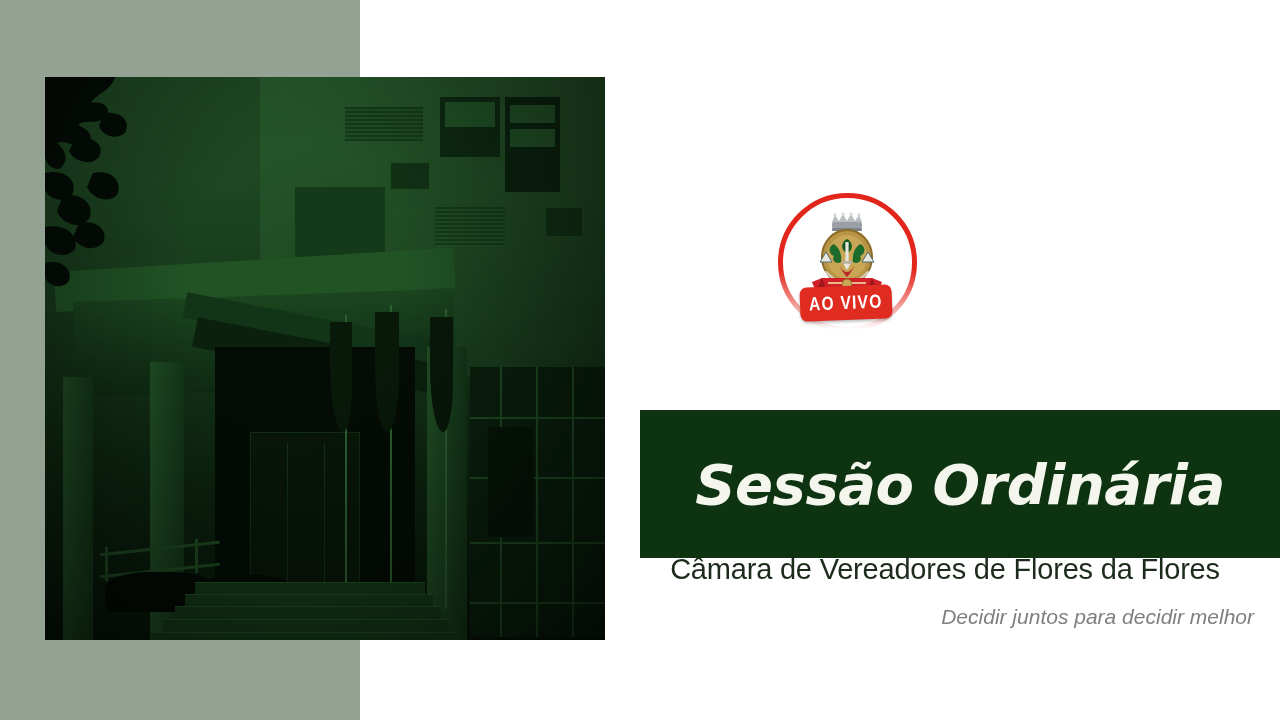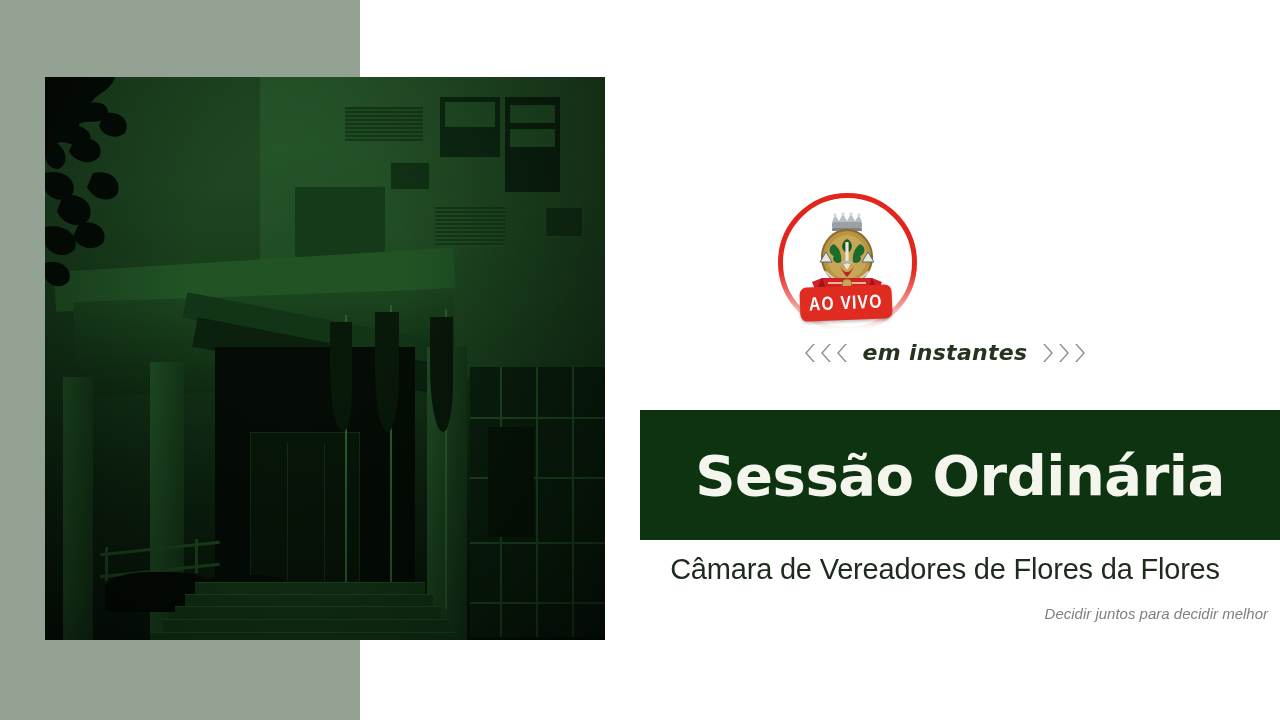--- a/index.html
+++ b/index.html
@@ -190,23 +190,23 @@
     font-style:italic;
     font-weight:bold;
     font-size:22px;
     color:#26331f;
     letter-spacing:.3px;
   }
 
   .title-band{
     position:absolute;
     left:30px; top:410px;
-    width:640px; height:130px;
+    width:640px; height:148px;
     background:#0d3311;
-    display:flex; align-items:center; justify-content:center;
+    display:flex; align-items:center; justify-content:center;font-style:italic;
   }
   .title-band h1{
     color:#f4f6ee;
     font-family:"DejaVu Sans", sans-serif;
     font-size:56px;
     font-weight:bold;
     letter-spacing:-0.5px;
     white-space:nowrap;
   }
 
@@ -217,24 +217,24 @@
     font-family:"Liberation Sans Narrow","Liberation Sans", sans-serif;
     font-size:29px;
     color:#1d2b1c;
     white-space:nowrap;
     letter-spacing:-.2px;
   }
   .slogan{
     position:absolute;
     left:0; top:605px; width:670px;
     text-align:right;
-    padding-right:12px;
+    padding-right:26px;
     font-family:"Liberation Sans Narrow","Liberation Sans", sans-serif;
     font-style:italic;
-    font-size:15px;
+    font-size:21px;
     color:#7f7f7f;
     white-space:nowrap;
   }
 </style>
 </head>
 <body>
 
 <div class="gray-block"></div>
 
 <div class="photo-frame">
@@ -377,45 +377,20 @@
       <circle cx="41" cy="72" r="5" fill="#c9a556" stroke="#8d6c28" stroke-width="1"></circle>
       <rect x="22" y="70" width="14" height="2" fill="#f2d9a0" opacity=".8"></rect>
       <rect x="46" y="70" width="14" height="2" fill="#f2d9a0" opacity=".8"></rect>
     </svg>
 
     <div class="aovivo">
       <span>AO VIVO</span>
     </div>
   </div>
 
-  <div class="instantes">
-    <span class="chev">
-      <svg width="14" height="22" viewBox="0 0 14 22">
-          <path d="M12,2 L4,11 L12,20 L10,20 L2,11 L10,2 Z" fill="#8c9a8a"></path>
-        </svg>
-      <svg width="14" height="22" viewBox="0 0 14 22">
-          <path d="M12,2 L4,11 L12,20 L10,20 L2,11 L10,2 Z" fill="#8c9a8a"></path>
-        </svg>
-      <svg width="14" height="22" viewBox="0 0 14 22">
-          <path d="M12,2 L4,11 L12,20 L10,20 L2,11 L10,2 Z" fill="#8c9a8a"></path>
-        </svg>
-    </span>
-    <span class="instantes-text">em instantes</span>
-    <span class="chev">
-      <svg width="14" height="22" viewBox="0 0 14 22">
-          <path d="M2,2 L10,11 L2,20 L4,20 L12,11 L4,2 Z" fill="#8c9a8a"></path>
-        </svg>
-      <svg width="14" height="22" viewBox="0 0 14 22">
-          <path d="M2,2 L10,11 L2,20 L4,20 L12,11 L4,2 Z" fill="#8c9a8a"></path>
-        </svg>
-      <svg width="14" height="22" viewBox="0 0 14 22">
-          <path d="M2,2 L10,11 L2,20 L4,20 L12,11 L4,2 Z" fill="#8c9a8a"></path>
-        </svg>
-    </span>
-  </div>
 
   <div class="title-band">
     <h1>Sessão Ordinária</h1>
   </div>
 
   <div class="org">Câmara de Vereadores de Flores da Flores</div>
   <div class="slogan">Decidir juntos para decidir melhor</div>
 </div>
 
 </body></html>

